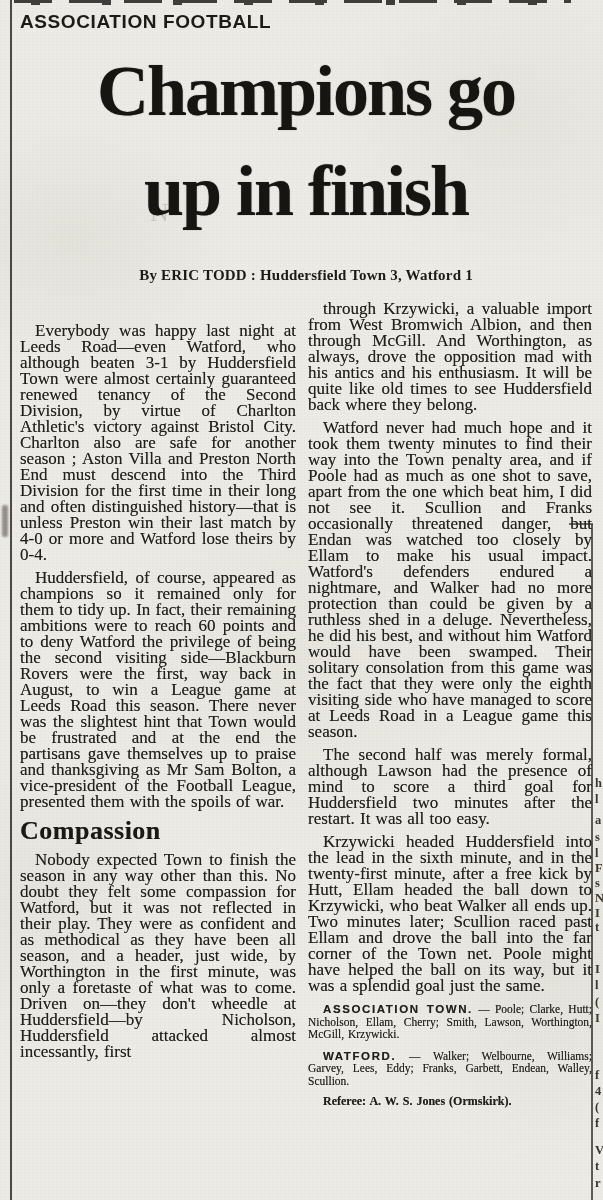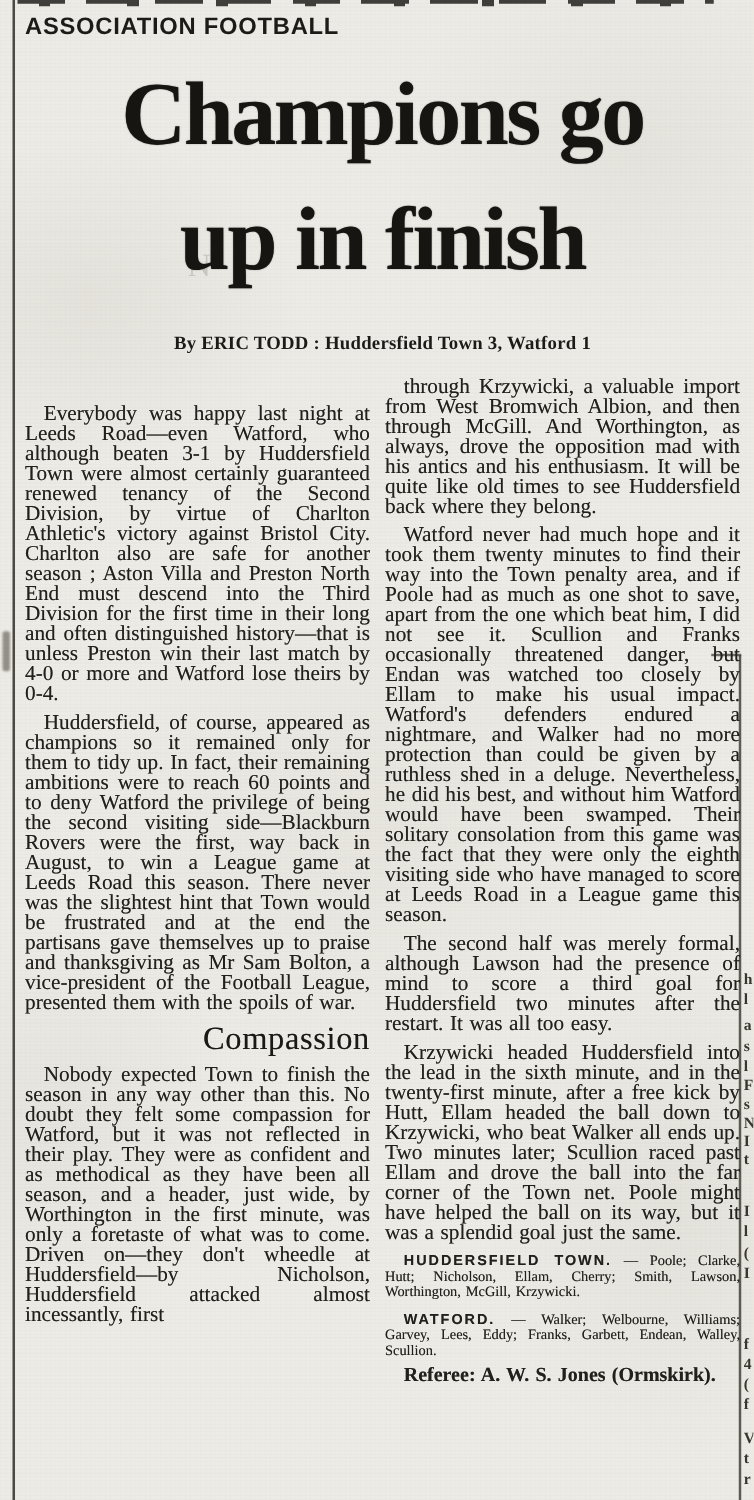--- a/index.html
+++ b/index.html
@@ -49,26 +49,26 @@
     margin:26px 0 0 0;text-align:center;font-weight:700;font-size:15px;color:#1d1b18;
     letter-spacing:.2px;
   }
   .cols{display:flex;gap:12px;margin-top:17px;}
   .col{text-align:justify;font-size:17px;line-height:16px;color:#22201c;text-shadow:0 0 .4px rgba(30,28,24,.5);}
   .col-left{width:276px;margin-top:22px;}
   .col-right{width:284px;}
   .col p{margin:0 0 0 0;text-indent:15px;word-spacing:1px;}
   .col p + p{margin-top:7px;}
   .subhead{
-    margin:13px 0 7px 0;text-align:right;font-weight:400;font-size:26px;line-height:28px;
+    margin:13px 0 7px 0;text-align:left;font-weight:700;font-size:26px;line-height:28px;
     color:#1b1916;text-indent:0 !important;letter-spacing:.5px;
   }
   .teamlist{font-size:11.5px;line-height:12.5px;margin-top:9px !important;text-indent:13px;word-spacing:.5px;}
   .teamname{font-family:"Liberation Sans",sans-serif;font-weight:700;font-size:11.5px;letter-spacing:1.6px;}
-  .referee{font-weight:700;font-size:16px;margin-top:8px !important;text-indent:22px;text-align:left;}
+  .referee{font-weight:700;font-size:12px;margin-top:8px !important;text-indent:22px;text-align:left;}
 </style>
 </head>
 <body>
 
 <div class="page">
   <div class="top-crop"></div>
   <div class="rule-left"></div>
   <div class="rule-right"></div>
   <div class="rule-right-tick"></div>
   <div class="smudge"></div>
@@ -112,19 +112,19 @@
         <p>Everybody was happy last night at Leeds Road—even Watford, who although beaten 3-1 by Huddersfield Town were almost certainly guaranteed renewed tenancy of the Second Division, by virtue of Charlton Athletic's victory against Bristol City. Charlton also are safe for another season ; Aston Villa and Preston North End must descend into the Third Division for the first time in their long and often distinguished history—that is unless Preston win their last match by 4-0 or more and Watford lose theirs by 0-4.</p>
         <p>Huddersfield, of course, appeared as champions so it remained only for them to tidy up. In fact, their remaining ambitions were to reach 60 points and to deny Watford the privilege of being the second visiting side—Blackburn Rovers were the first, way back in August, to win a League game at Leeds Road this season. There never was the slightest hint that Town would be frustrated and at the end the partisans gave themselves up to praise and thanksgiving as Mr Sam Bolton, a vice-president of the Football League, presented them with the spoils of war.</p>
         <p class="subhead">Compassion</p>
         <p>Nobody expected Town to finish the season in any way other than this. No doubt they felt some compassion for Watford, but it was not reflected in their play. They were as confident and as methodical as they have been all season, and a header, just wide, by Worthington in the first minute, was only a foretaste of what was to come. Driven on—they don't wheedle at Huddersfield—by Nicholson, Huddersfield attacked almost incessantly, first</p>
       </div>
       <div class="col col-right">
         <p>through Krzywicki, a valuable import from West Bromwich Albion, and then through McGill. And Worthington, as always, drove the opposition mad with his antics and his enthusiasm. It will be quite like old times to see Huddersfield back where they belong.</p>
         <p>Watford never had much hope and it took them twenty minutes to find their way into the Town penalty area, and if Poole had as much as one shot to save, apart from the one which beat him, I did not see it. Scullion and Franks occasionally threatened danger, but Endan was watched too closely by Ellam to make his usual impact. Watford's defenders endured a nightmare, and Walker had no more protection than could be given by a ruthless shed in a deluge. Nevertheless, he did his best, and without him Watford would have been swamped. Their solitary consolation from this game was the fact that they were only the eighth visiting side who have managed to score at Leeds Road in a League game this season.</p>
         <p>The second half was merely formal, although Lawson had the presence of mind to score a third goal for Huddersfield two minutes after the restart. It was all too easy.</p>
         <p>Krzywicki headed Huddersfield into the lead in the sixth minute, and in the twenty-first minute, after a free kick by Hutt, Ellam headed the ball down to Krzywicki, who beat Walker all ends up. Two minutes later; Scullion raced past Ellam and drove the ball into the far corner of the Town net. Poole might have helped the ball on its way, but it was a splendid goal just the same.</p>
-        <p class="teamlist"><span class="teamname">HUDDERSFIELD TOWN.</span><span> — Poole; Clarke, Hutt; Nicholson, Ellam, Cherry; Smith, Lawson, Worthington, McGill, Krzywicki.</span></p>
+        <p class="teamlist"><span class="teamname">ASSOCIATION TOWN.</span><span> — Poole; Clarke, Hutt; Nicholson, Ellam, Cherry; Smith, Lawson, Worthington, McGill, Krzywicki.</span></p>
         <p class="teamlist"><span class="teamname">WATFORD.</span><span> — Walker; Welbourne, Williams; Garvey, Lees, Eddy; Franks, Garbett, Endean, Walley, Scullion.</span></p>
         <p class="teamlist referee">Referee: A. W. S. Jones (Ormskirk).</p>
       </div>
     </div>
   </div>
 </div>
 
 </body></html>

